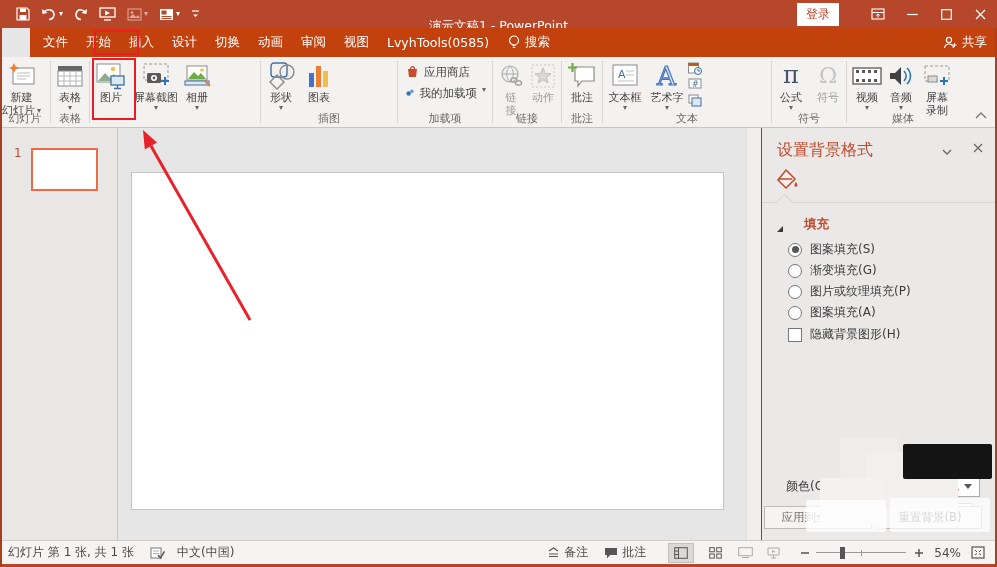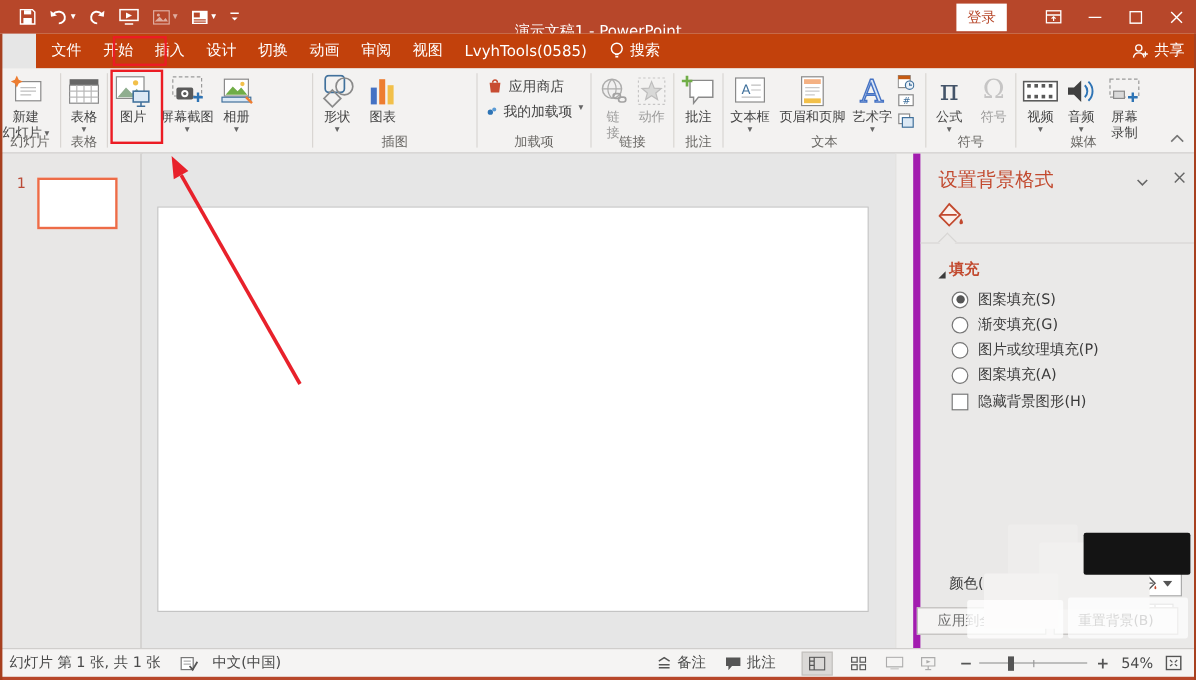--- a/index.html
+++ b/index.html
@@ -54,27 +54,27 @@
 
   
   .canvas { position:absolute; left:119px; top:128px; width:627px; height:412px; background:#E6E6E6; }
   .slide { position:absolute; left:131px; top:172px; width:593px; height:338px; background:#fff;
            border:1px solid #C4C4C4; }
   .vscroll { position:absolute; left:746px; top:128px; width:15px; height:412px; background:#F0EFEE;
              border-left:1px solid #E2E0DE; }
 
   
   .pane { position:absolute; left:761px; top:128px; width:234px; height:412px; background:#EAE9E8;
-          border-left:6px solid #a21caf; font-size:12px; color:#3b3b3b; }
+          border-left:1px solid #a21caf; font-size:12px; color:#3b3b3b; }
   .pane-title { position:absolute; left:15px; top:12px; font-size:16px; color:#C2492E; }
   .pane-caret { position:absolute; top:16px; }
   .pane-divider { position:absolute; left:0; top:74px; width:234px; border-top:1px solid #D8D6D4; }
   .notch { position:absolute; left:17px; top:68px; width:11px; height:11px; background:#EAE9E8;
            border-left:1px solid #D8D6D4; border-top:1px solid #D8D6D4; transform:rotate(45deg); }
-  .fillhdr { position:absolute; left:14px; top:88px; display:flex; align-items:flex-end; gap:2px;
+  .fillhdr { position:absolute; left:14px; top:88px; display:flex; align-items:flex-end; gap:20px;
              color:#C2492E; font-weight:bold; font-size:12.5px; }
   .ropt { position:absolute; left:26px; display:flex; align-items:center; gap:8px; }
   .radio { width:14px; height:14px; border:1px solid #767676; border-radius:50%; background:#fff;
            display:flex; align-items:center; justify-content:center; }
   .radio .dot { width:7px; height:7px; border-radius:50%; background:#555; }
   .chk { width:14px; height:14px; border:1px solid #767676; background:#fff; }
   .colorrow { position:absolute; left:24px; top:347px; width:194px; display:flex;
               align-items:center; justify-content:space-between; }
   .colorbtn { width:44px; height:22px; background:#fff; border:1px solid #ABABAB; display:flex;
               align-items:center; justify-content:center; gap:5px; }
@@ -404,31 +404,20 @@
         <div class="ic">
           <svg width="28" height="26" viewBox="0 0 28 26">
               <rect x="2" y="2" width="24" height="20" fill="#fff" stroke="#8a8a8a"></rect>
               <text x="7" y="15" font-size="11" fill="#41719C" font-family="DejaVu Sans">A</text>
               <path d="M15 8 h8 M15 12 h8 M7 18 h16" stroke="#BFBFBF"></path>
             </svg>
         </div>
         <div>文本框</div>
         <span class="dd">▾</span>
       </div>
-      <div class="bb" style="width:60px">
-        <div class="ic">
-          <svg width="22" height="26" viewBox="0 0 22 26">
-              <rect x="2" y="1" width="18" height="24" fill="#fff" stroke="#8a8a8a"></rect>
-              <rect x="4" y="3" width="14" height="4" fill="#F4B183"></rect>
-              <rect x="4" y="19" width="14" height="4" fill="#F2C04A"></rect>
-              <path d="M5 10 h12 M5 13 h12 M5 16 h8" stroke="#C9C9C9"></path>
-            </svg>
-        </div>
-        <div>页眉和页脚</div>
-      </div>
       <div class="bb" style="width:40px">
         <div class="ic">
           <svg width="26" height="28" viewBox="0 0 26 28">
               <text x="3" y="23" font-size="26" font-family="DejaVu Serif" fill="#DCE6F4" stroke="#4472C4" stroke-width="1.2">A</text>
             </svg>
         </div>
         <div>艺术字</div>
         <span class="dd">▾</span>
       </div>
       <div class="stack3">

